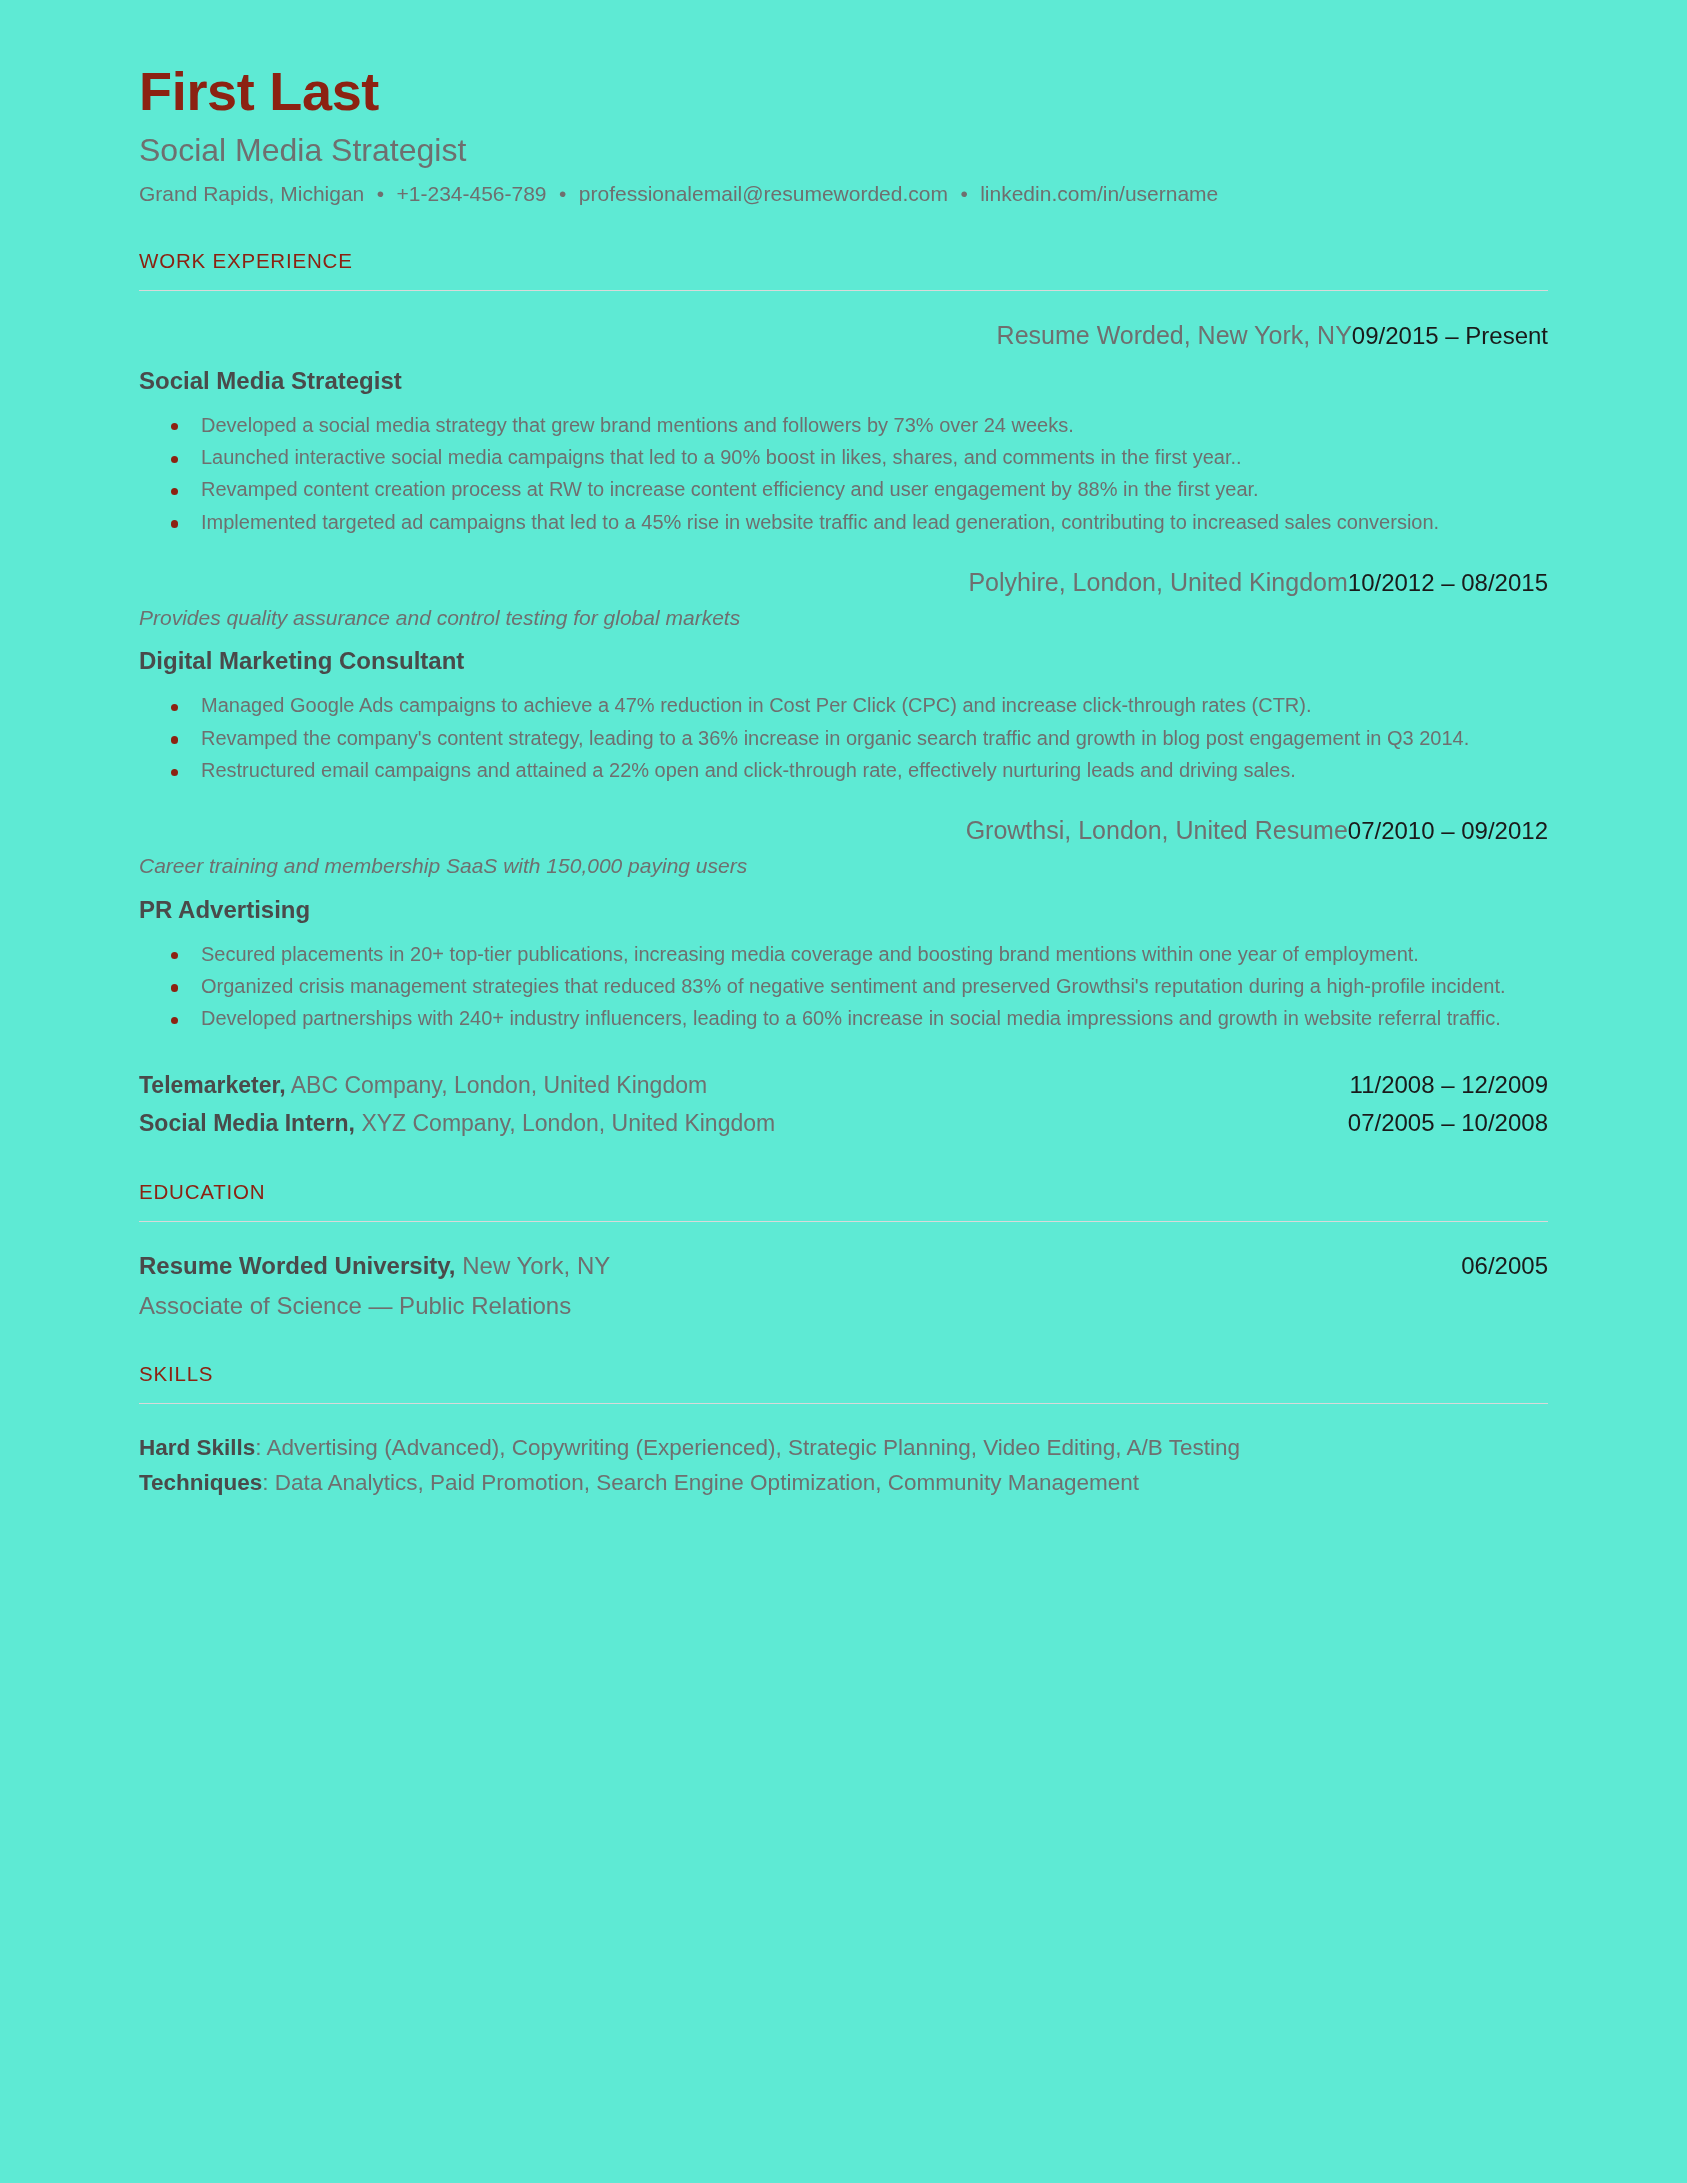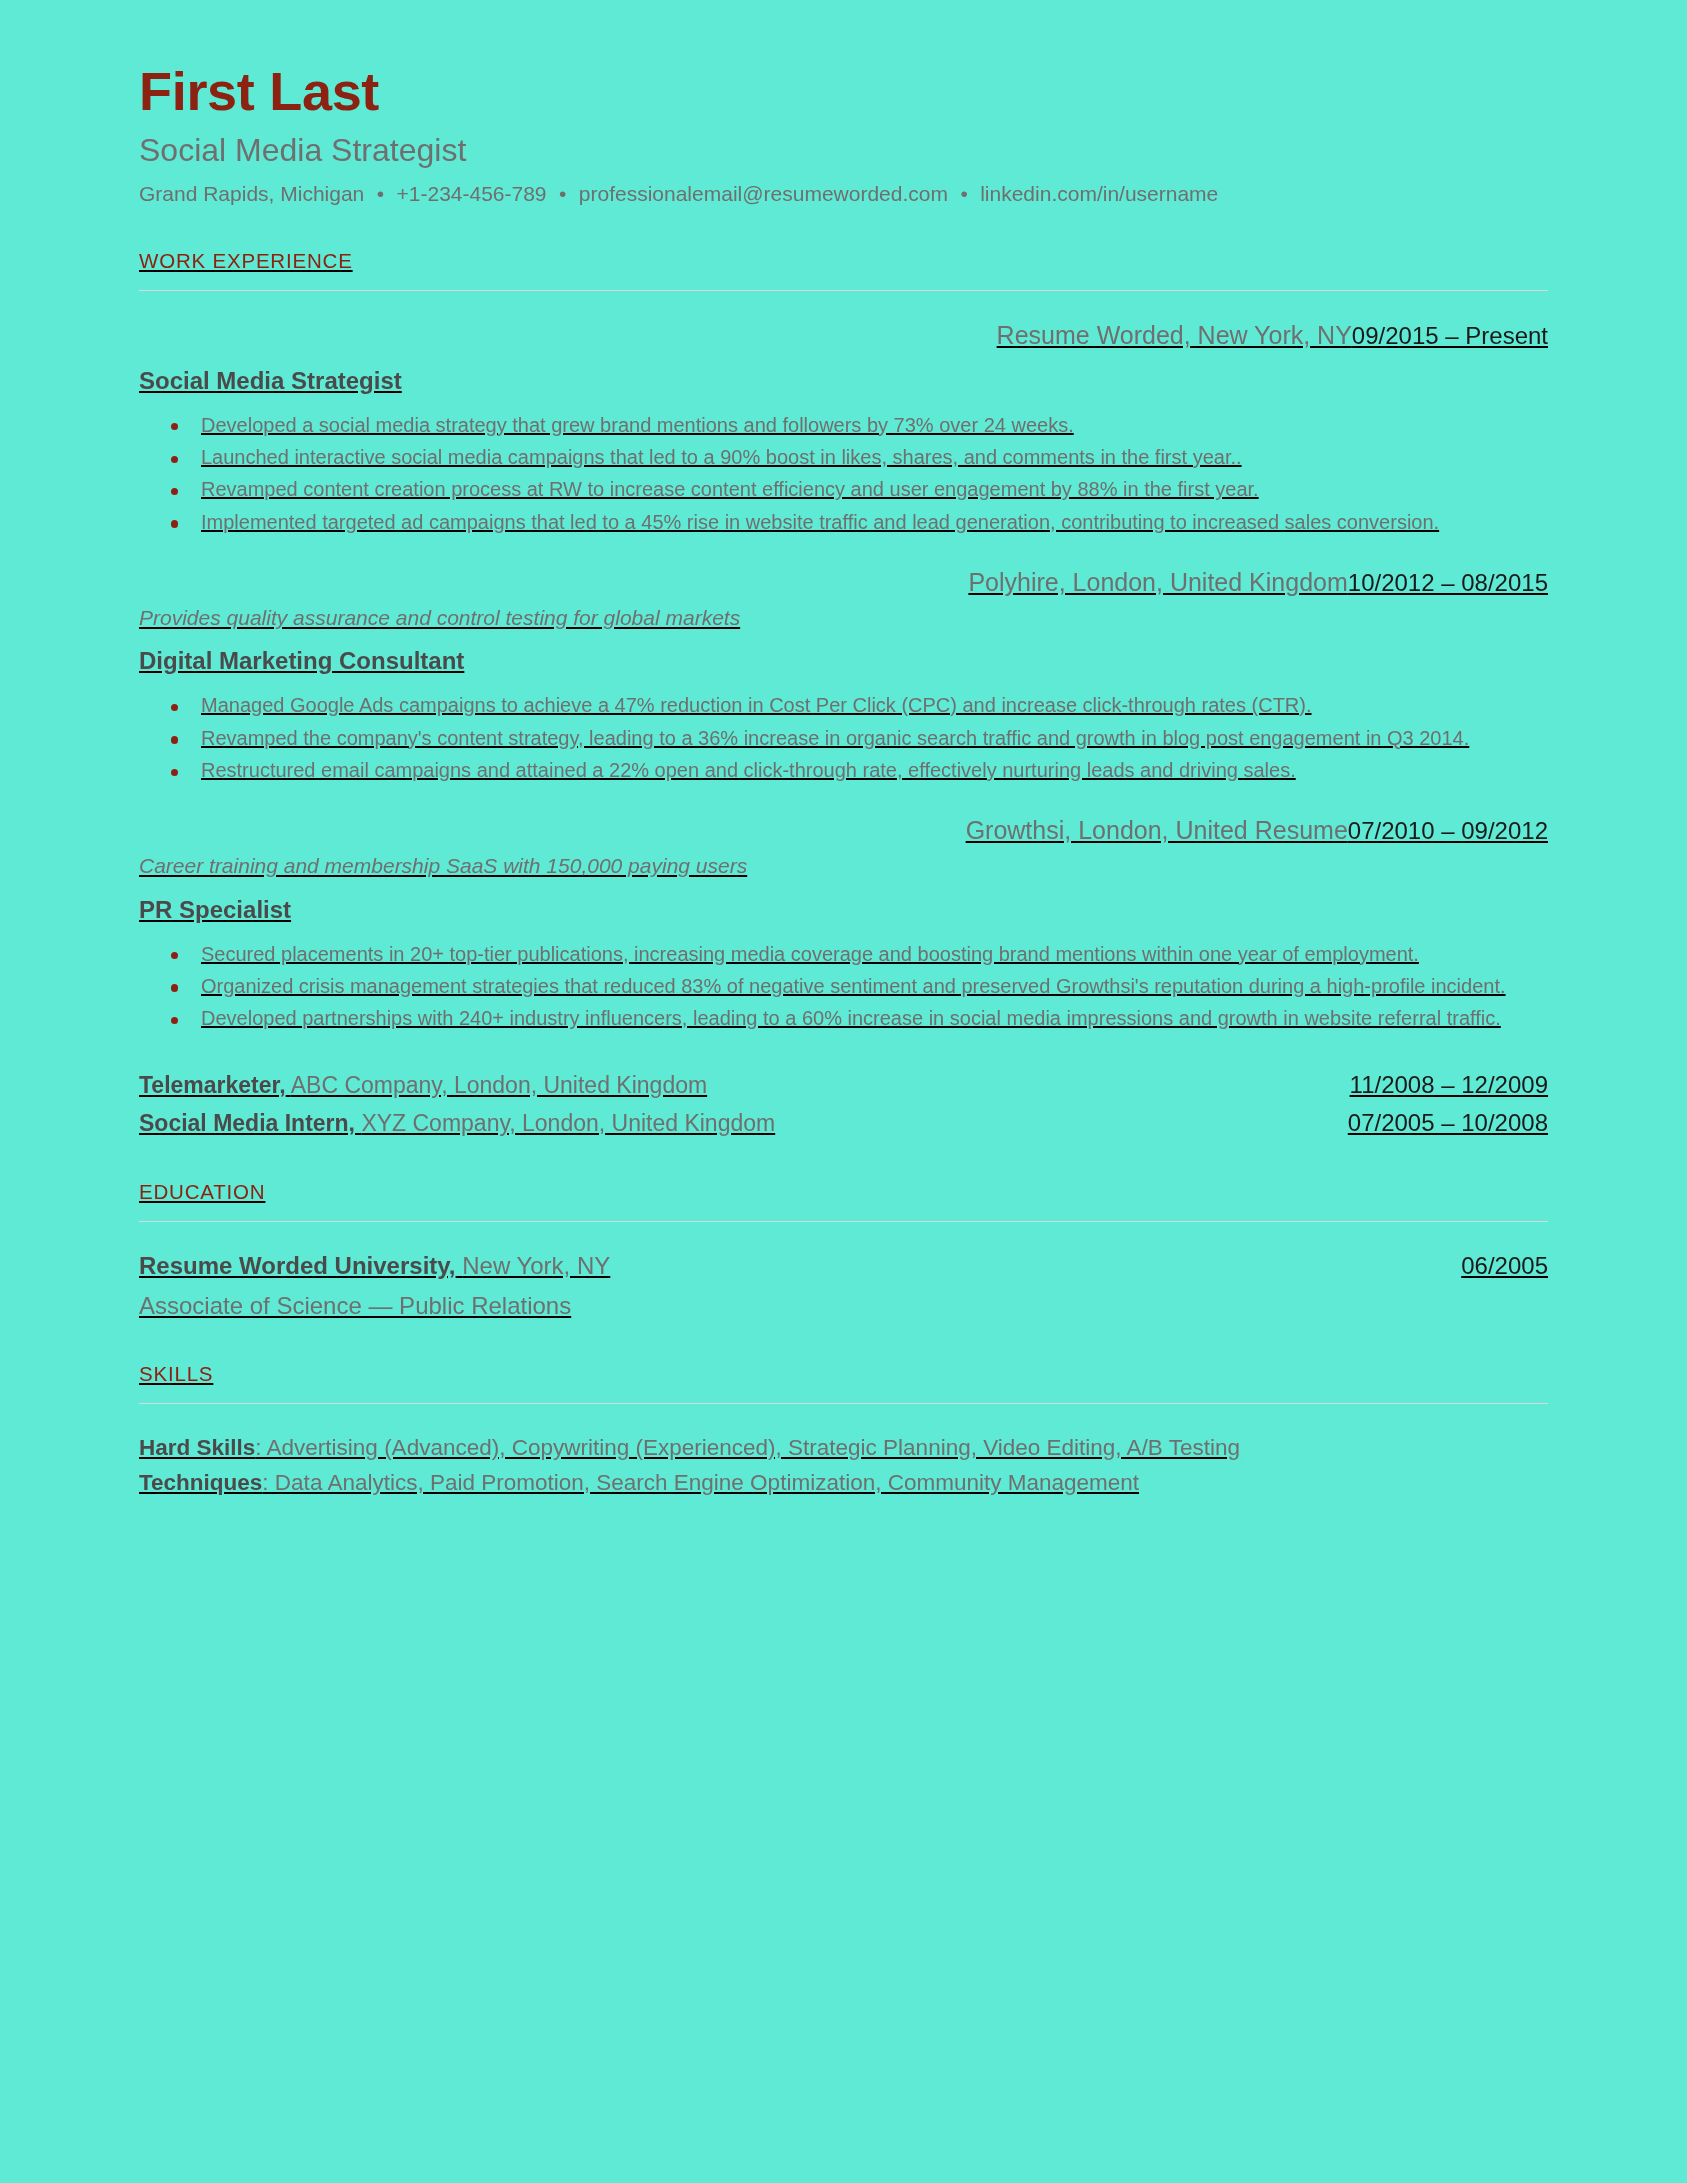--- a/index.html
+++ b/index.html
@@ -49,21 +49,20 @@
   }
   .contact-sep {
     display: inline-block;
     padding: 0 6.6px;
     color: #6f6f6f;
   }
 
   
   .section {
     margin-top: 41px;
-    text-decoration: underline;
   }
   .section-title {
     font-size: 20.5px;
     letter-spacing: 0.8px;
     color: #8C2212;
     font-weight: normal;
     text-transform: uppercase;
     margin: 0 0 17px 0;
   }
   .rule {
@@ -256,21 +255,21 @@
         <li>Restructured email campaigns and attained a 22% open and click-through rate, effectively nurturing leads and driving sales.</li>
       </ul>
     </div>
 
     <div class="job">
       <div class="job-row">
         <div class="job-company">Growthsi, London, United Resume</div>
         <div class="job-dates">07/2010 – 09/2012</div>
       </div>
       <div class="job-desc">Career training and membership SaaS with 150,000 paying users</div>
-      <div class="job-title">PR Specialist</div>
+      <div class="job-title">PR Advertising</div>
       <ul class="bullets">
         <li>Secured placements in 20+ top-tier publications, increasing media coverage and boosting brand mentions within one year of employment.</li>
         <li>Organized crisis management strategies that reduced 83% of negative sentiment and preserved Growthsi's reputation during a high-profile incident.</li>
         <li>Developed partnerships with 240+ industry influencers, leading to a 60% increase in social media impressions and growth in website referral traffic.</li>
       </ul>
     </div>
 
     <div class="short-roles">
       <div class="short-role-row">
         <div class="short-role-left">

